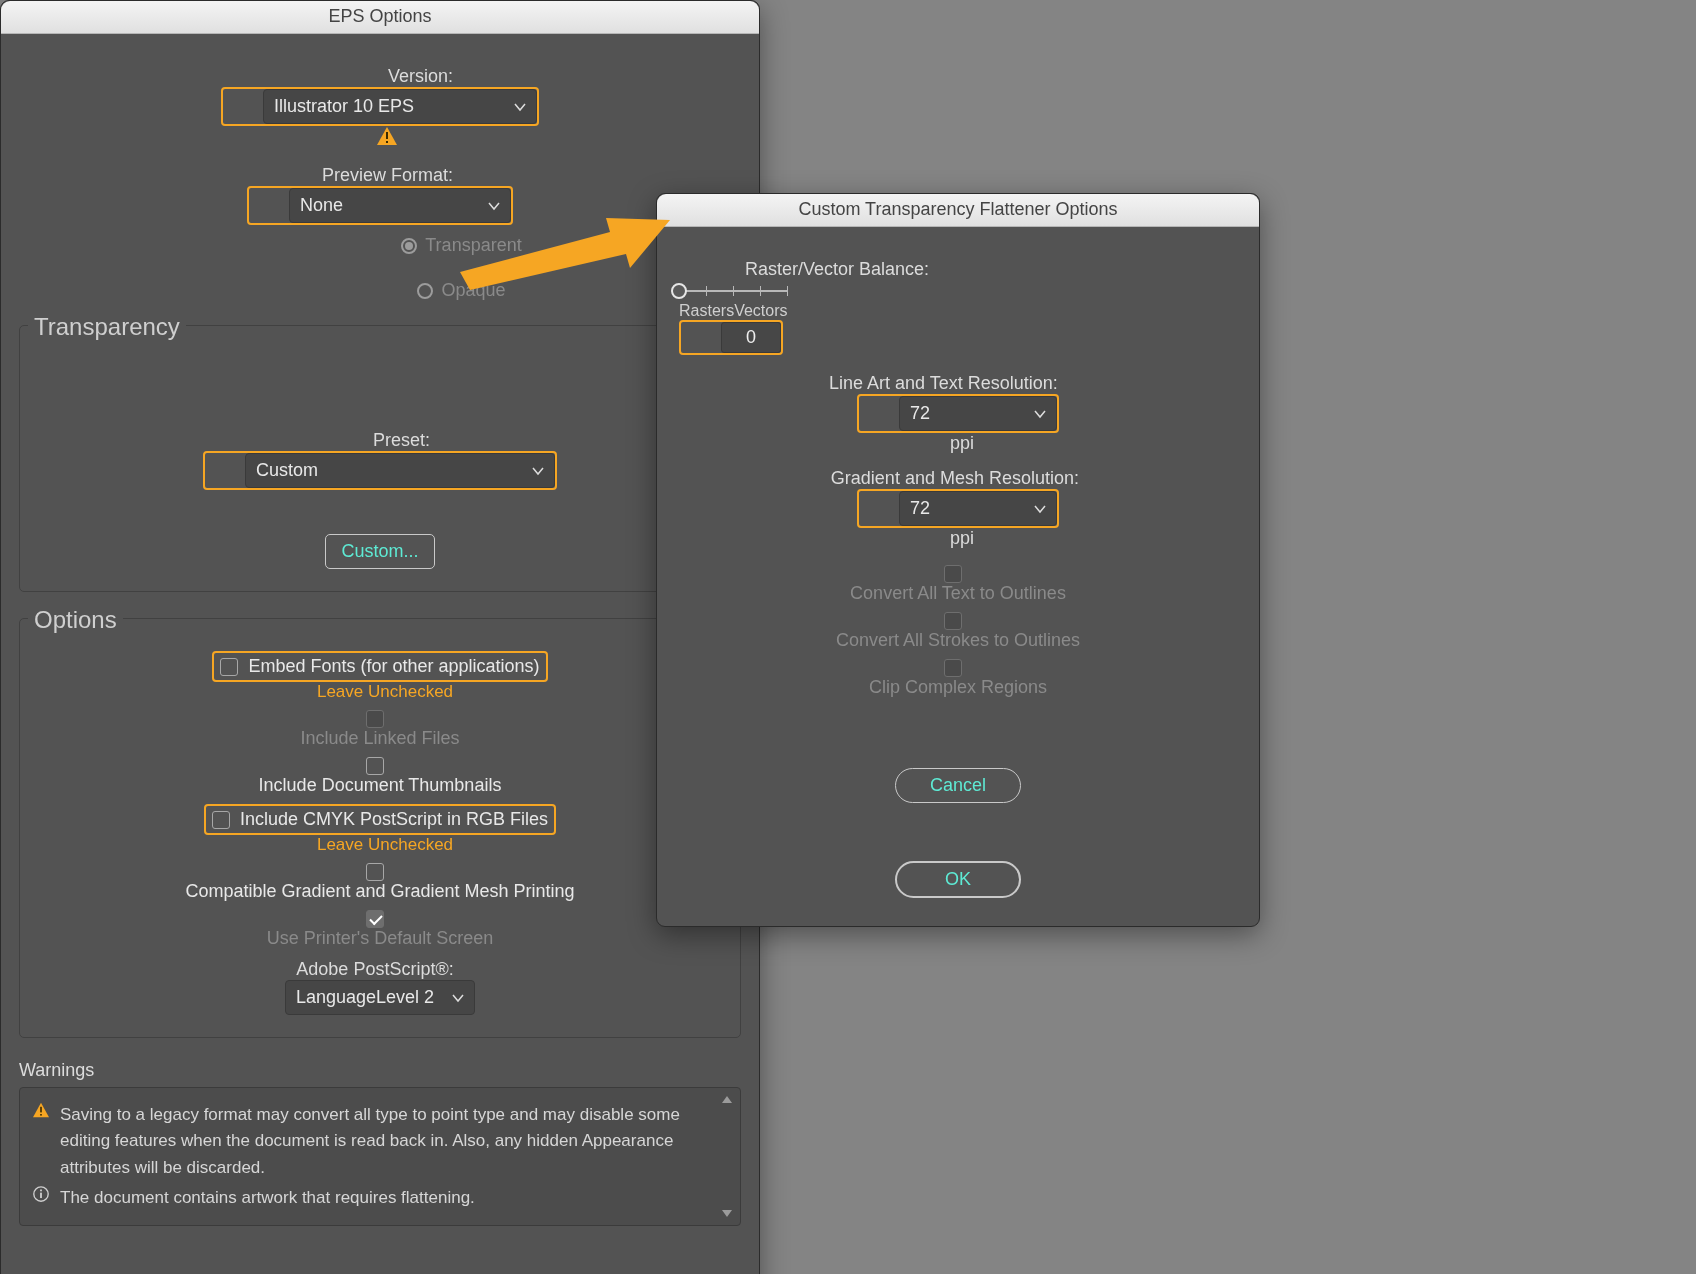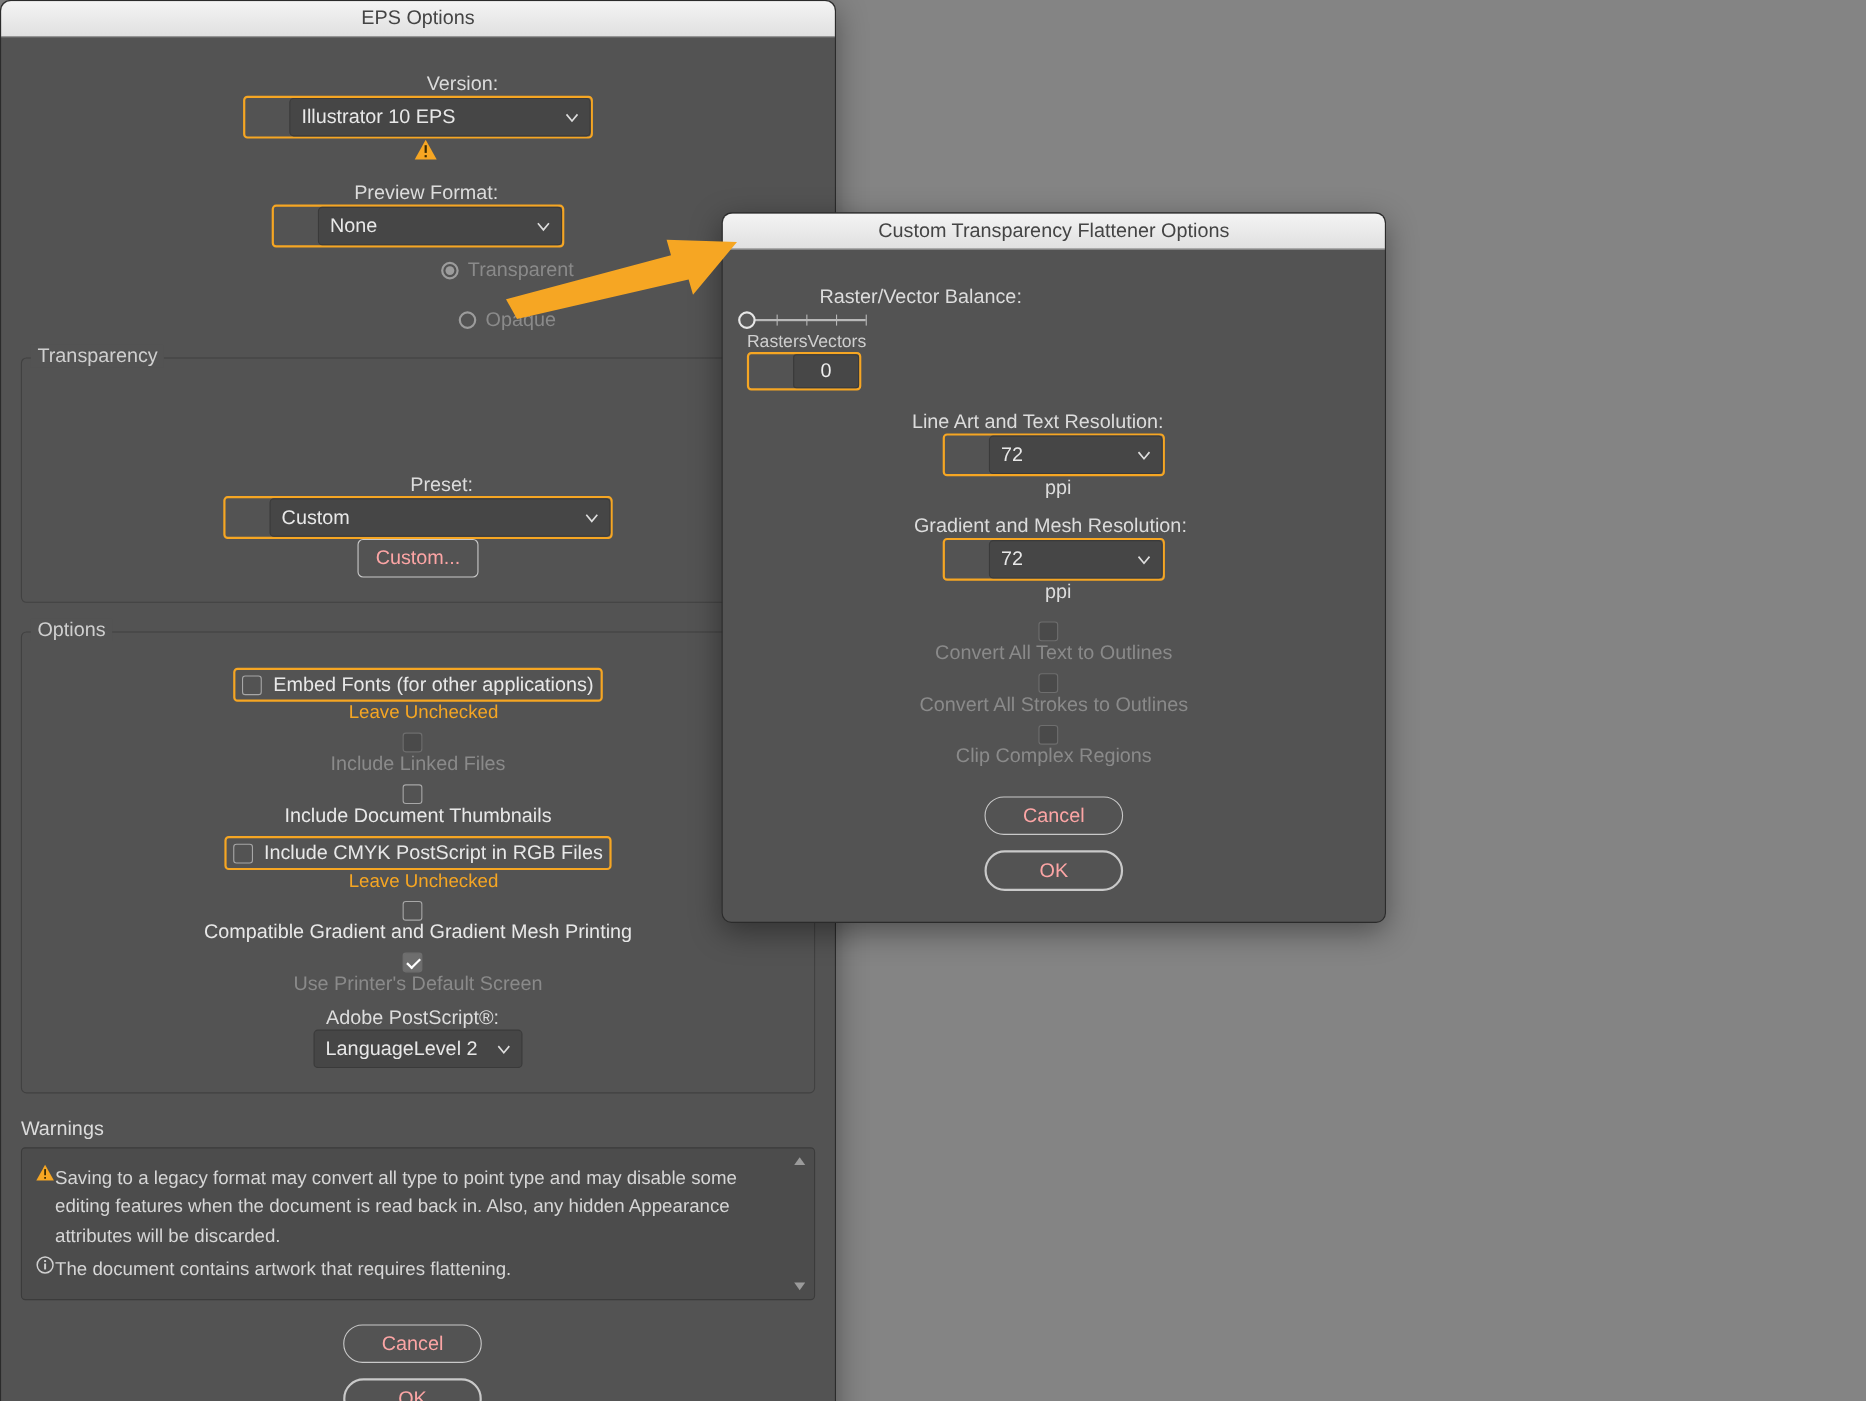--- a/index.html
+++ b/index.html
@@ -52,46 +52,46 @@
   .radio.sel::after {
     content: ""; position: absolute; left: 2px; top: 2px;
     width: 8px; height: 8px; background: #9c9c9c; border-radius: 50%;
   }
   .fieldset {
     border: 1px solid #414141; border-radius: 5px;
     padding: 24px 14px 14px; margin-top: 16px; position: relative;
   }
   .fieldset .legend {
     position: absolute; top: -13px; left: 8px; background: #535353;
-    padding: 0 6px; color: #cfcfcf; font-size: 18px;
+    padding: 0 6px; color: #cfcfcf; font-size: 24px;
   }
   .checkbox {
     width: 18px; height: 18px; border: 1px solid #a7a7a7; border-radius: 3px;
     display: inline-block; margin-right: 10px; background: #535353;
     flex: 0 0 18px; position: relative;
   }
   .checkbox.disabled { border-color: #6e6e6e; background:#4a4a4a; }
   .checkbox.on { background: #2d87ff; border-color:#2d87ff; }
   .checkbox.on::after {
     content: ""; position: absolute; left: 3px; top: 4px;
     width: 10px; height: 5px; border-left: 2px solid #fff; border-bottom: 2px solid #fff;
     transform: rotate(-45deg);
   }
   .annot { color: #f6a623; font-size: 17px; margin-left: 10px; }
   .btn {
     display: inline-flex; align-items: center; justify-content: center;
     border: 1.5px solid #c9c9c9; border-radius: 22px; padding: 6px 28px;
-    color: #fca5a5; min-width: 126px; background: transparent;
+    color: #5eead4; min-width: 126px; background: transparent; margin-top: 44px;
   }
   .btn.rect { border-radius: 5px; min-width: 110px; padding: 6px 14px; }
   .warnlist {
     border: 1px solid #3b3b3b; border-radius: 4px; background: #4c4c4c;
     padding: 10px 12px 10px 12px; position: relative;
   }
-  .warnrow { display: flex; align-items: flex-start; color: #d6d6d6; font-size: 17px; margin: 4px 0; line-height: 1.55; }
+  .warnrow { display: flex; align-items: flex-start; gap: 10px; color: #d6d6d6; font-size: 17px; margin: 4px 0; line-height: 1.55; }
   .scrollind { position: absolute; right: 6px; top: 8px; bottom: 8px; width: 12px; display:flex; flex-direction:column; justify-content:space-between; }
   .scrollind .arr { width:0; height:0; border-left:5px solid transparent; border-right:5px solid transparent; }
   .scrollind .up { border-bottom:7px solid #9b9b9b; }
   .scrollind .dn { border-top:7px solid #9b9b9b; }
   .icon-warn svg, .icon-info svg { display:block; }
   .slider-track {
     height: 2px; background: #b8b8b8; position: relative; width: 100%;
   }
   .slider-track .tick { position:absolute; top:-4px; width:1px; height:10px; background:#b8b8b8; }
   .slider-thumb {

